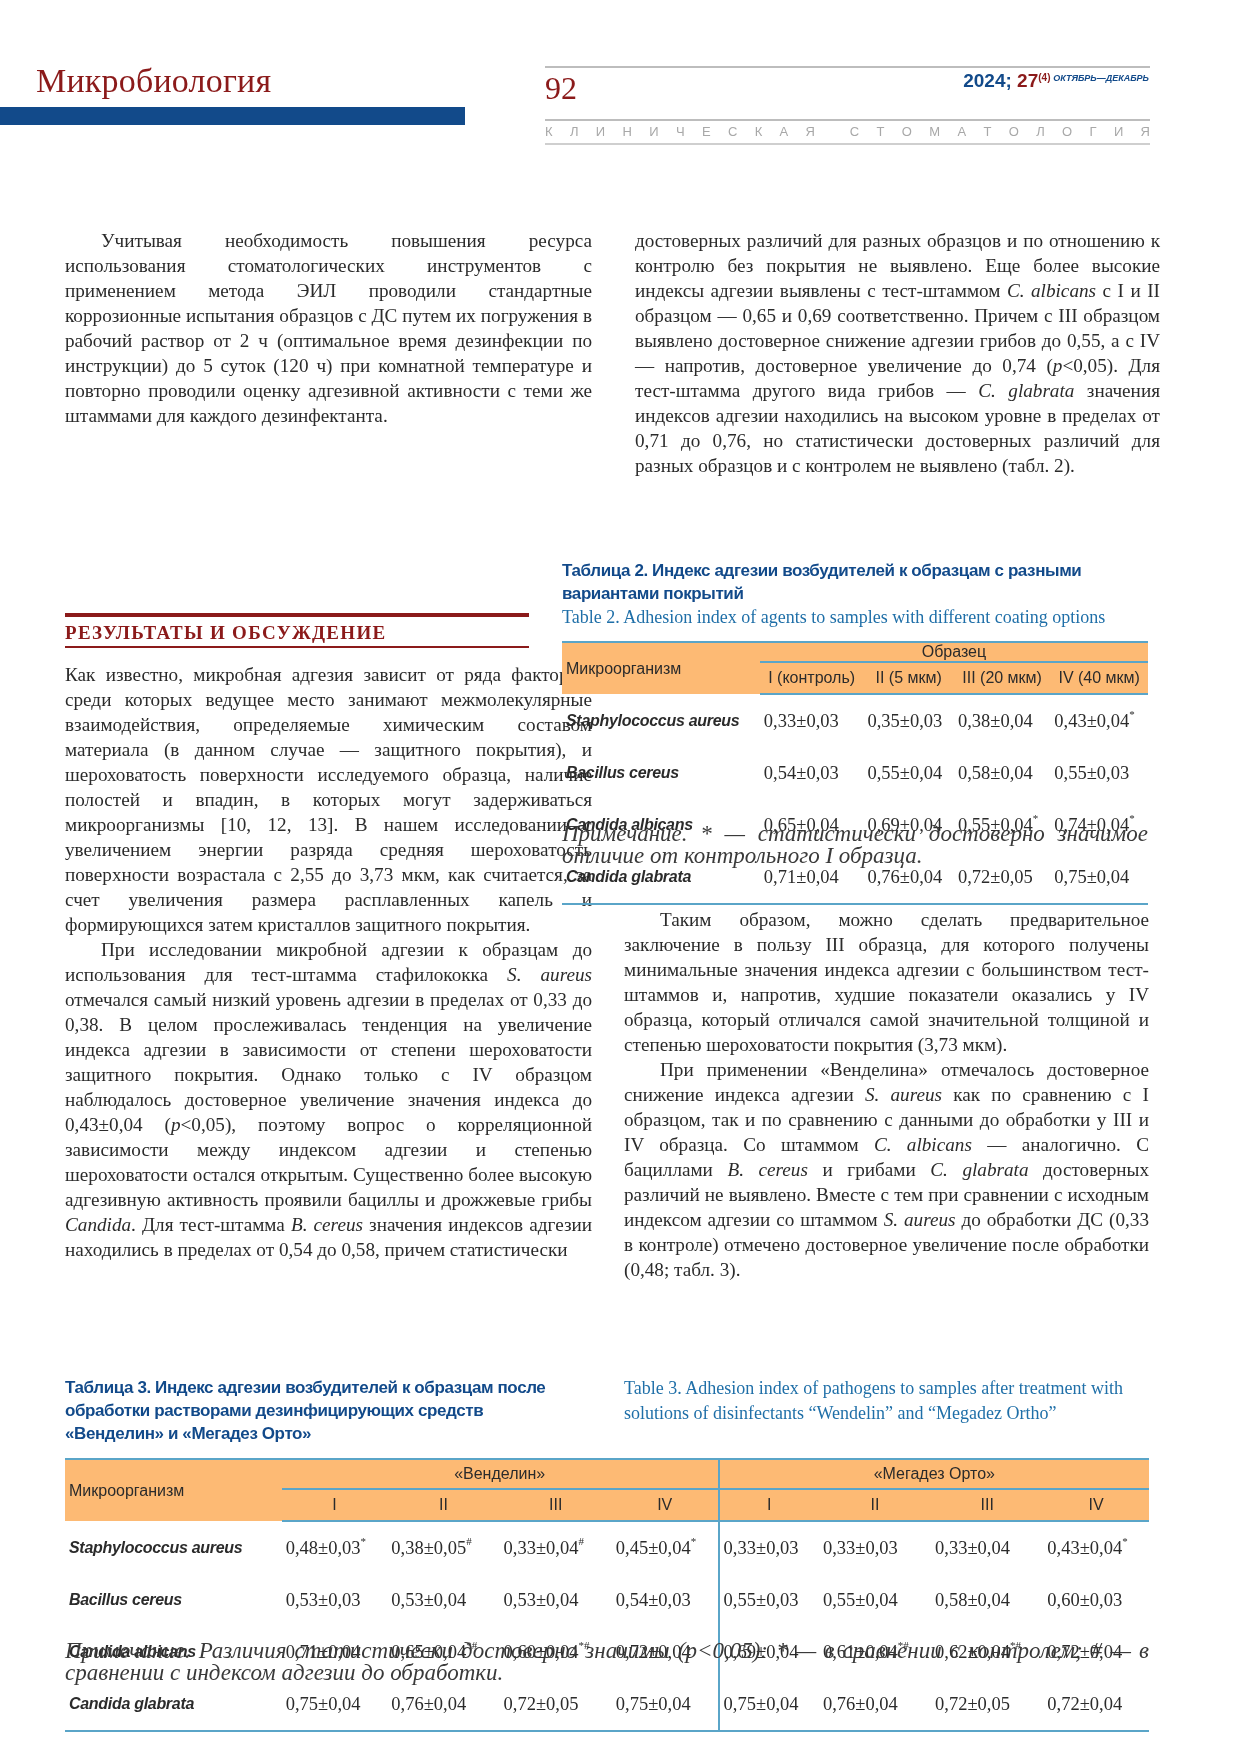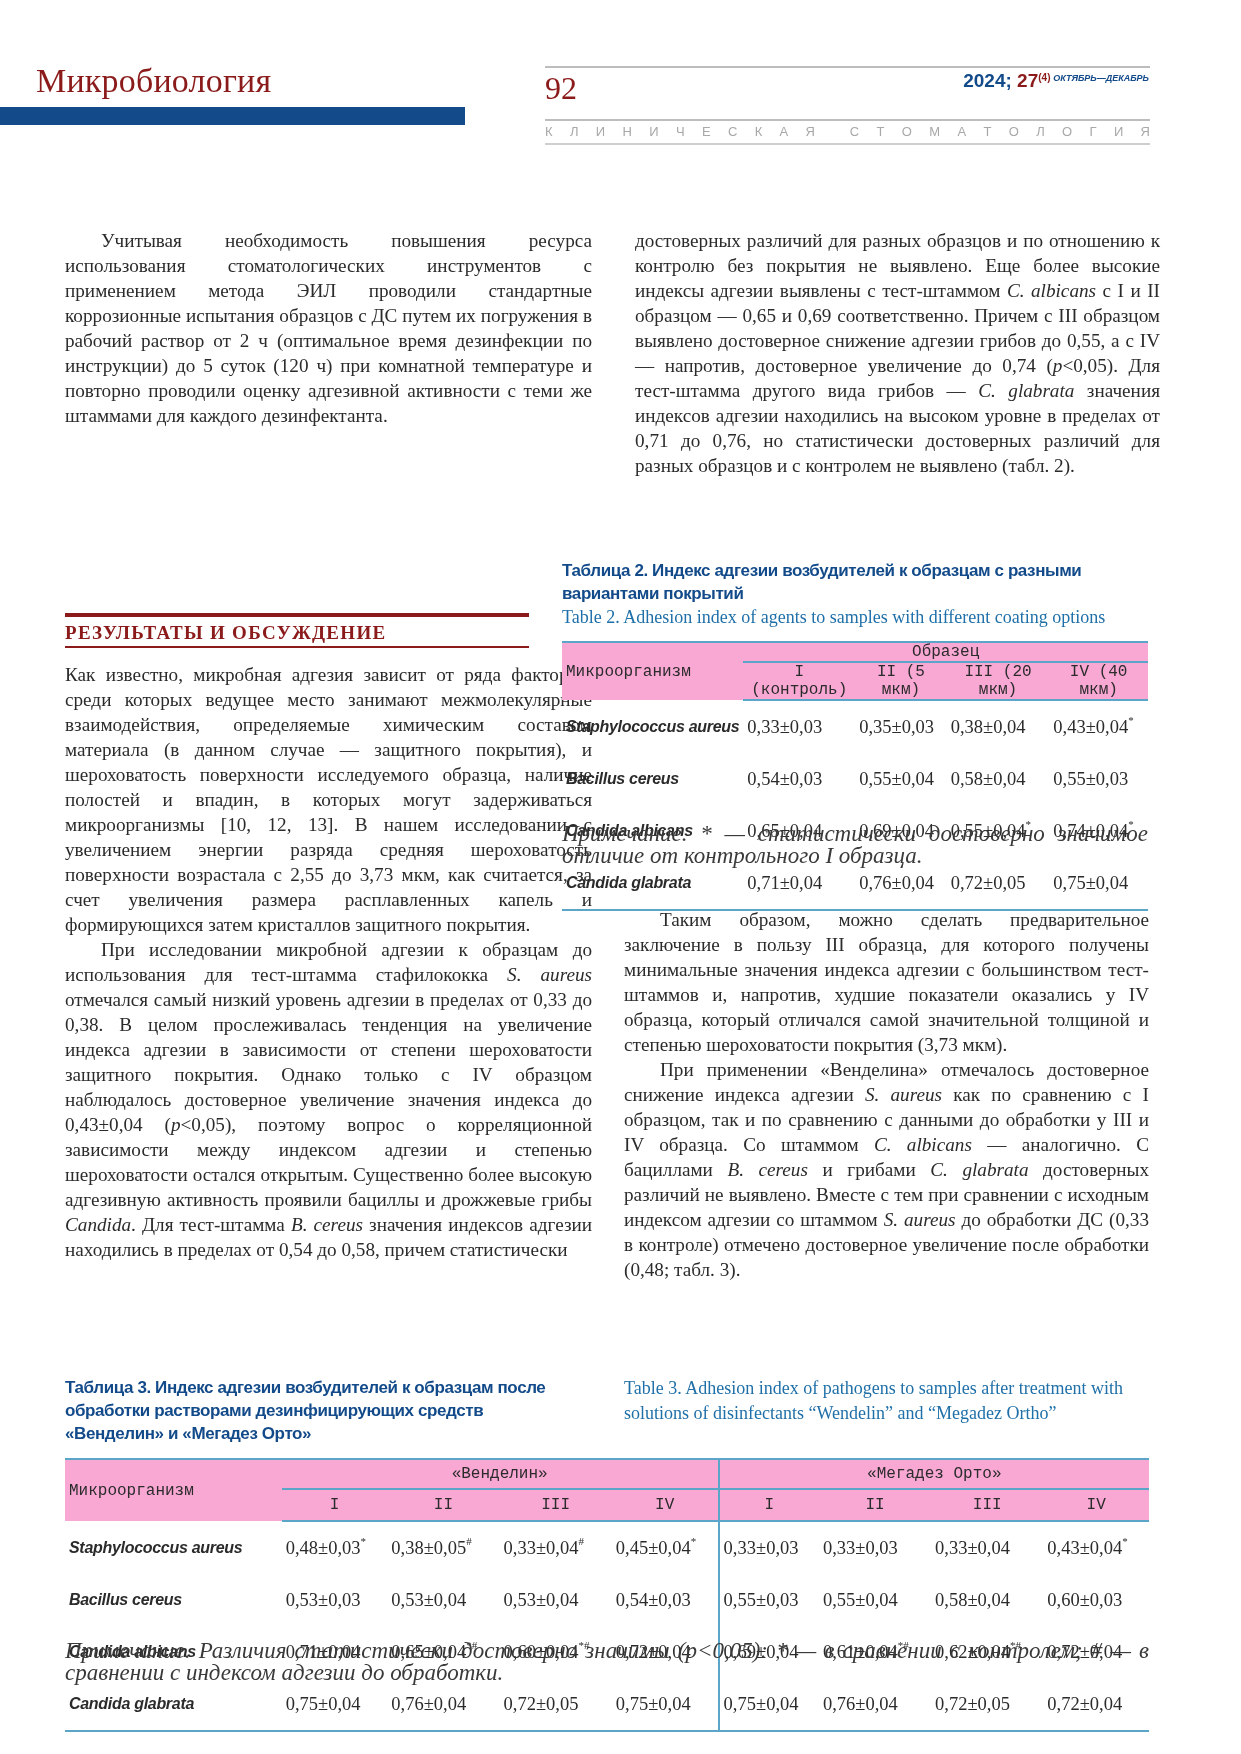--- a/index.html
+++ b/index.html
@@ -41,22 +41,22 @@
   .section-head .rule2 { height: 2px; background: #8b1a1a; }
 
   
   .cap-ru { font-family: "Liberation Sans", sans-serif; font-weight: bold; color: #124a8a; font-size: 17px;
             line-height: 23px; letter-spacing: -0.4px; }
   .cap-en { font-family: "Liberation Serif", serif; color: #1f6fa8; font-size: 18px; line-height: 25px; }
 
   #t2-caption { position: absolute; left: 562px; top: 559px; width: 590px; }
 
   table.dt { border-collapse: collapse; font-family: "Liberation Serif", serif; font-size: 18.5px; color: #2b2b2b; }
-  table.dt th { font-family: Liberation Mono, monospace; font-weight: normal; font-size: 16px; color: #2b2b2b;
-                background: #f9a8d4; padding: 0 4px; }
+  table.dt th { font-family: Liberation Sans, sans-serif; font-weight: normal; font-size: 16px; color: #2b2b2b;
+                background: #fdba74; padding: 0 4px; }
   table.dt td { padding: 12px 4px; white-space: nowrap; height: 28px; }
   table.dt td.org { font-family: "Liberation Sans", sans-serif; font-weight: bold; font-style: italic; font-size: 16px;
                     color: #2b2b2b; letter-spacing: -0.3px; }
   table.dt tr.top th { border-top: 2px solid #5aa5c8; }
   table.dt th.grp { border-bottom: 2px solid #5aa5c8; }
   table.dt tr.sub th { border-bottom: 2px solid #5aa5c8; height: 30px; }
   table.dt tbody tr:last-child td { border-bottom: 2px solid #5aa5c8; }
   table.dt sup { font-size: 11px; vertical-align: top; position: relative; top: -3px; }
 
   #table2 { position: absolute; left: 562px; top: 641px; width: 586px; }

